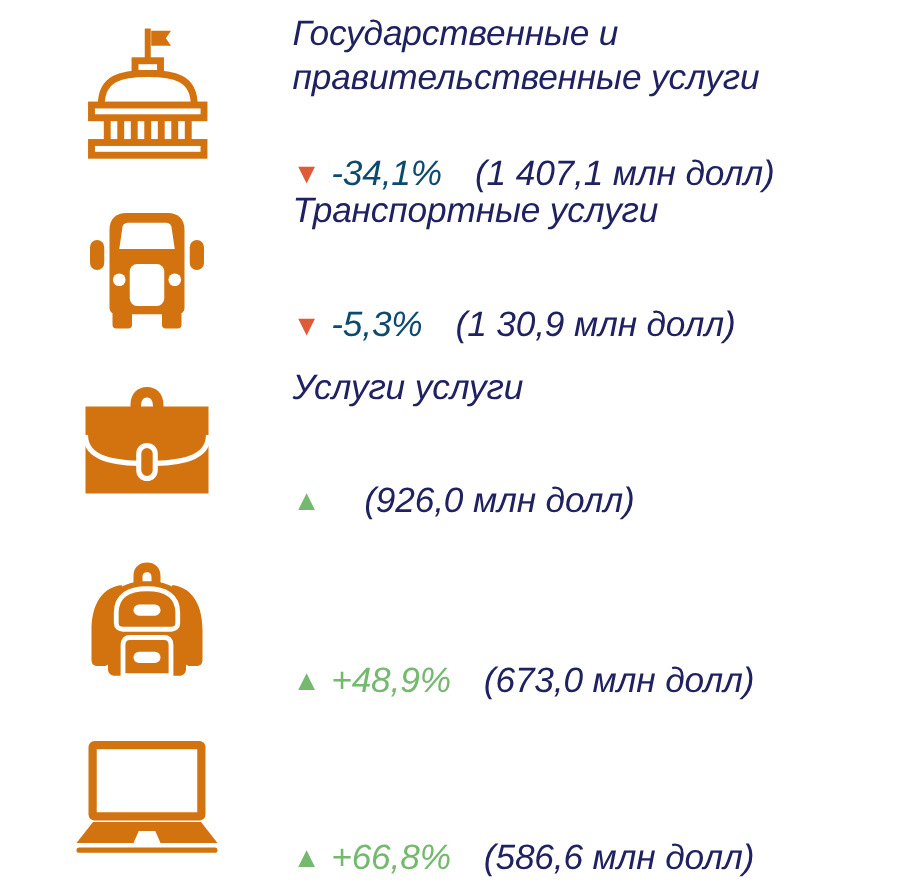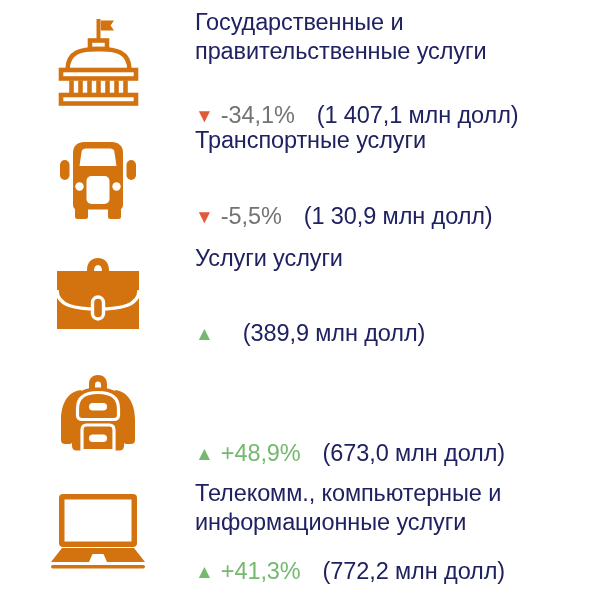--- a/index.html
+++ b/index.html
@@ -13,20 +13,21 @@
     height: 589px;
     font-family: "Liberation Sans", sans-serif;
     overflow: hidden;
   }
 
   #infographic {
     position: relative;
     width: 610px;
     height: 432px;
     background: #ffffff;
+    font-style: italic;
   }
 
   .row {
     position: relative;
     display: flex;
     align-items: flex-start;
     height: 117.8px;
     box-sizing: border-box;
   }
 
@@ -81,21 +82,21 @@
     top: -1px;
   }
   .arrow.down { color: #e05a38; }
   .arrow.up   { color: #74b96e; }
 
   .pct {
     font-size: 23.5px;
     line-height: 28px;
     letter-spacing: -0.1px;
   }
-  .pct.down { color: #737373; margin-top: 36px; }
+  .pct.down { color: #0c4a6e; margin-top: 36px; }
   .pct.up   { color: #74b96e; }
 
   .value {
     color: #1f2160;
     font-size: 23.5px;
     line-height: 28px;
     letter-spacing: -0.1px;
     margin-left: 22px;
     white-space: nowrap;
   }
@@ -164,21 +165,21 @@
 
           <circle cx="29.5" cy="57.5" r="4.2"></circle>
           <circle cx="66.5" cy="57.5" r="4.2"></circle>
         </g>
       </svg>
     </div>
     <div class="text-cell">
       <div class="title">Транспортные услуги</div>
       <div class="stat-line">
         <span class="arrow down">▼</span>
-        <span class="pct down">-5,5%</span>
+        <span class="pct down">-5,3%</span>
         <span class="value">(1 30,9 млн долл)</span>
       </div>
     </div>
   </div>
 
   <div class="row single">
     <div class="icon-cell">
       <svg width="104" height="96" viewBox="0 0 104 96" aria-hidden="true">
 
         <path d="M41 24 C41 16 46 12 52 12 C58 12 63 16 63 24 L63 30 L56 30 L56 25 C56 21 54.5 19 52 19 C49.5 19 48 21 48 25 L48 30 L41 30 Z" fill="#d2730f"></path>
@@ -187,21 +188,21 @@
 
         <path d="M11 44 C11 60 30 63 52 63 C74 63 93 60 93 44" fill="none" stroke="#ffffff" stroke-width="3.4"></path>
 
         <rect x="46.5" y="51" width="11" height="22" rx="5.5" fill="#d2730f" stroke="#ffffff" stroke-width="3.4"></rect>
       </svg>
     </div>
     <div class="text-cell">
       <div class="title">Услуги услуги</div>
       <div class="stat-line">
         <span class="arrow up">▲</span>
-        <span class="value">(389,9 млн долл)</span>
+        <span class="value">(926,0 млн долл)</span>
       </div>
     </div>
   </div>
 
   <div class="row">
     <div class="icon-cell">
       <svg width="100" height="96" viewBox="0 0 100 96" aria-hidden="true">
 
         <path d="M33 26 C18 28 13 42 13 56 L13 76 C13 79 15 80 17 80 L21.5 80 C23.5 80 25 78.5 25 76.5 L25 58 C25 45 28 38 36 34 Z" fill="#d2730f"></path>
         <path d="M67 26 C82 28 87 42 87 56 L87 76 C87 79 85 80 83 80 L78.5 80 C76.5 80 75 78.5 75 76.5 L75 58 C75 45 72 38 64 34 Z" fill="#d2730f"></path>
@@ -234,23 +235,21 @@
         <rect x="21.5" y="15.5" width="67" height="42" fill="#ffffff"></rect>
 
         <path d="M8 78 L19 64 L91 64 L102 78 Z" fill="#d2730f"></path>
 
         <path d="M46 78 L49.5 70 L60.5 70 L64 78 Z" fill="#ffffff"></path>
 
         <rect x="8" y="81" width="94" height="3.5" rx="1.75" fill="#d2730f"></rect>
       </svg>
     </div>
     <div class="text-cell">
-      <div class="title">Телекомм., компьютерные и
-информационные услуги</div>
       <div class="stat-line">
         <span class="arrow up">▲</span>
-        <span class="pct up">+41,3%</span>
-        <span class="value">(772,2 млн долл)</span>
+        <span class="pct up">+66,8%</span>
+        <span class="value">(586,6 млн долл)</span>
       </div>
     </div>
   </div>
 
 </div>
 
 </body></html>

